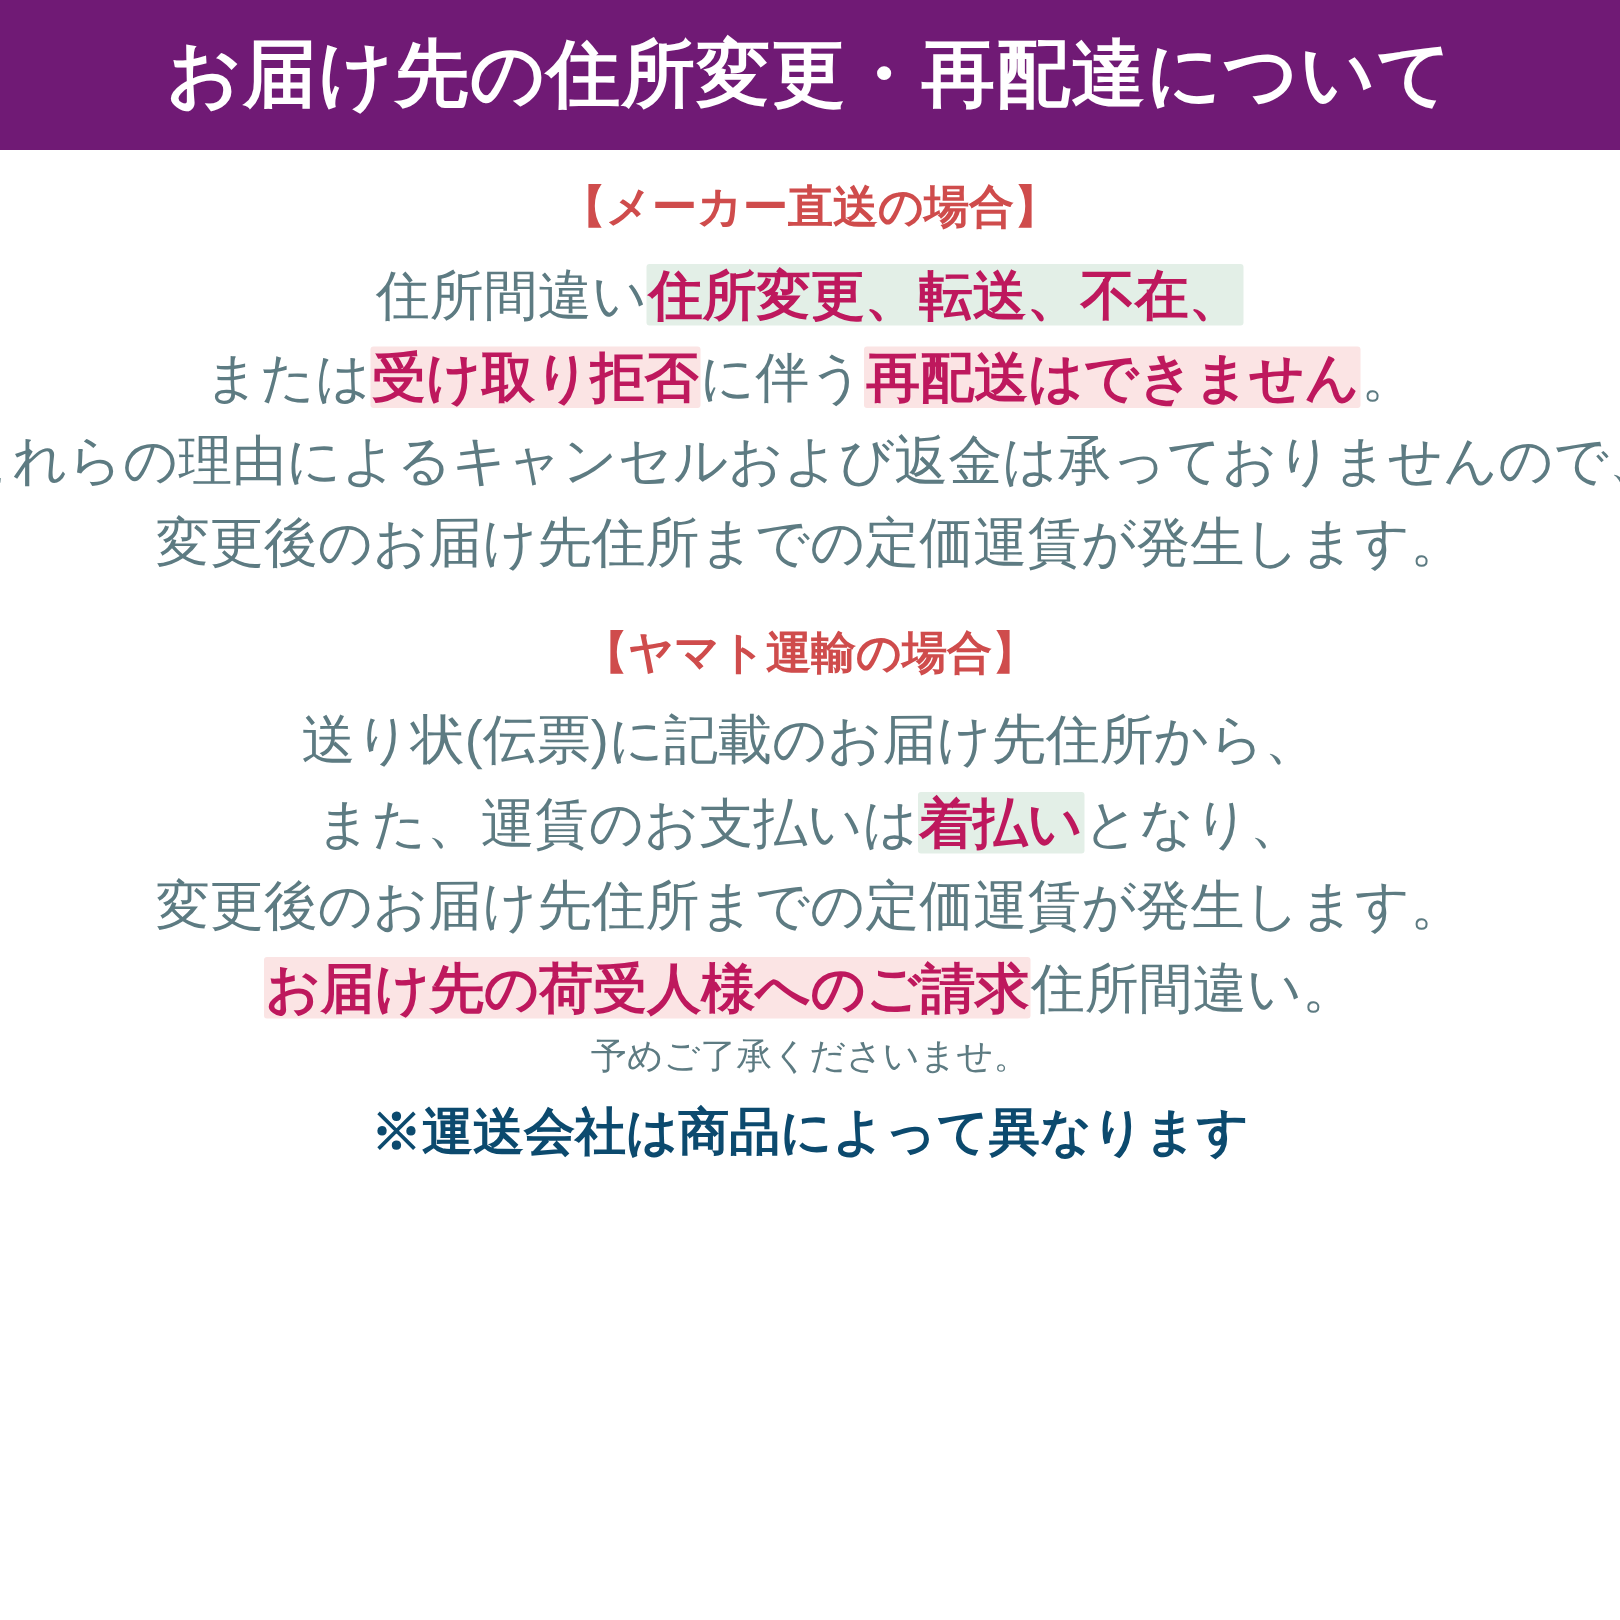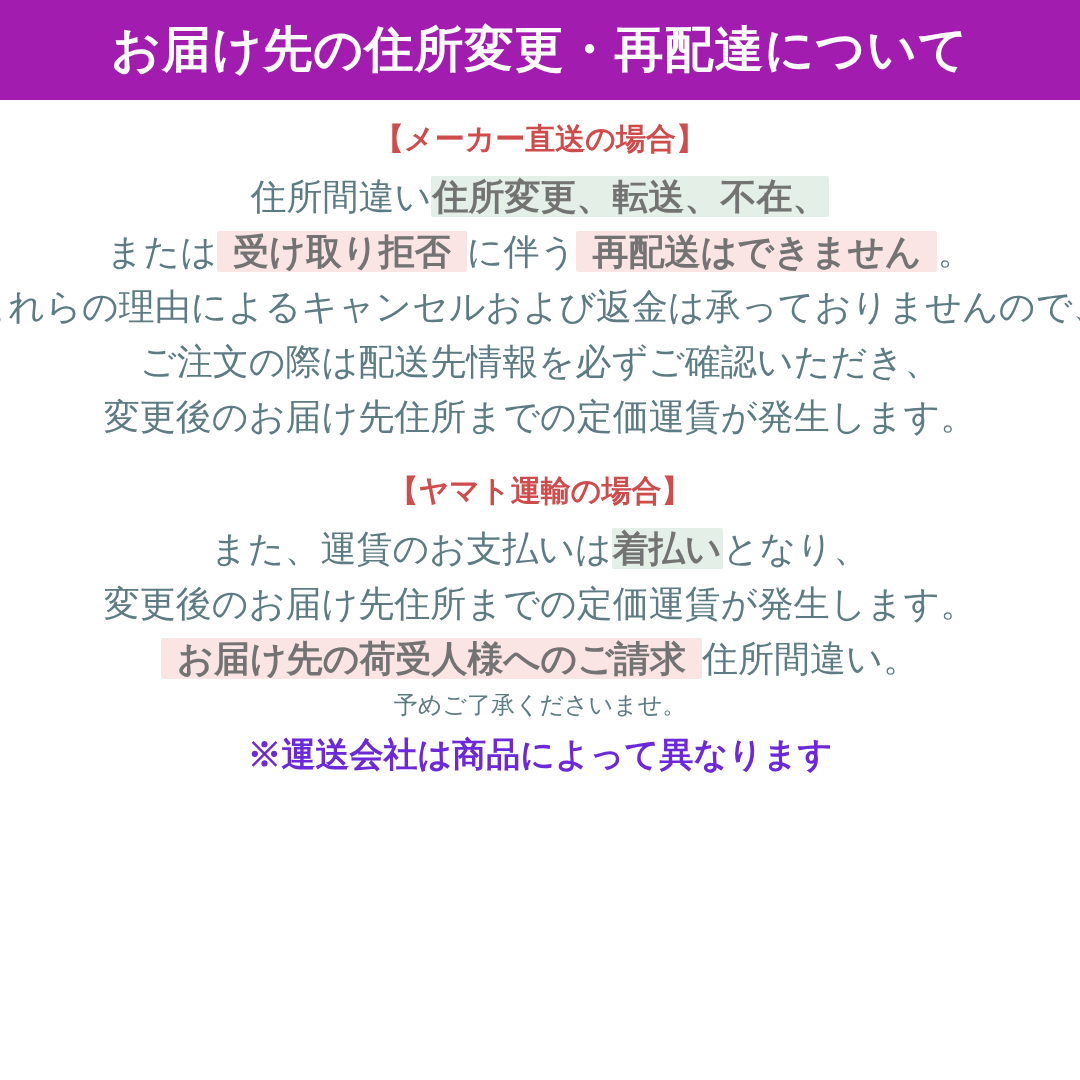--- a/index.html
+++ b/index.html
@@ -15,21 +15,21 @@
   }
   .page {
     position: relative;
     width: 1080px;
     height: 1080px;
     box-sizing: border-box;
     display: flex;
     flex-direction: column;
   }
   .banner {
-    background: #a21caf;
+    background: #701a75;
     color: #ffffff;
     height: 100px;
     display: flex;
     align-items: center;
     justify-content: center;
     font-size: 49px;
     font-weight: bold;
     letter-spacing: 1px;
     flex: 0 0 auto;
   }
@@ -54,35 +54,35 @@
   }
   .line {
     color: #5d7b82;
     font-size: 36px;
     text-align: center;
     line-height: 1.42;
     white-space: nowrap;
     margin: 2px 0;
   }
   .teal {
-    color: #737373;
+    color: #be185d;
     font-weight: bold;
   }
   .hl-pink {
     background: #fbe4e4;
     border-radius: 2px;
-    padding: 0 16px;
+    padding: 0 1px;
   }
   .hl-green {
     background: #e3efe7;
     border-radius: 2px;
     padding: 0 1px;
   }
   .note {
-    color: #6d28d9;
+    color: #0c4a6e;
     font-size: 34px;
     font-weight: bold;
     text-align: center;
     margin-top: 8px;
     white-space: nowrap;
   }
   .small-line {
     font-size: 24px;
   }
 </style>
@@ -104,31 +104,31 @@
     </div>
 
     <div class="line">
       <span>または</span><span class="teal hl-pink">受け取り拒否</span><span>に伴う</span><span class="teal hl-pink">再配送はできません</span><span>。</span>
     </div>
 
     <div class="line">
       <span>これらの理由によるキャンセルおよび返金は承っておりませんので、</span>
     </div>
 
-    <div class="line">
-      <span>ご注文の際は配送先情報を必ずご確認いただき、</span>
-    </div>
 
     <div class="line">
       <span>変更後のお届け先住所までの定価運賃が発生します。</span>
     </div>
 
     <div class="section-heading heading-2">【ヤマト運輸の場合】</div>
 
 
+    <div class="line">
+      <span>送り状(伝票)に記載のお届け先住所から、</span>
+    </div>
 
     <div class="line">
       <span>また、運賃のお支払いは</span><span class="teal hl-green">着払い</span><span>となり、</span>
     </div>
 
     <div class="line">
       <span>変更後のお届け先住所までの定価運賃が発生します。</span>
     </div>
 
     <div class="line">

